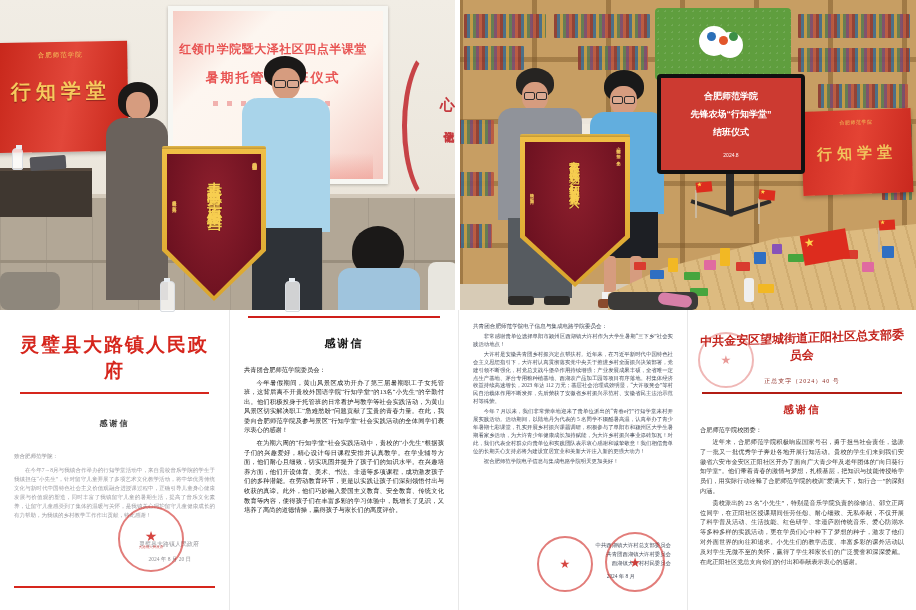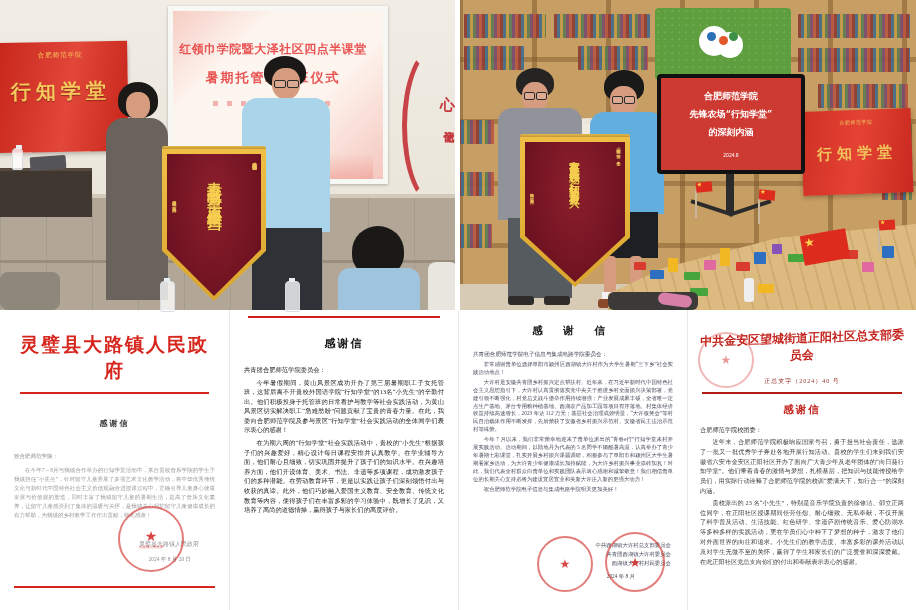--- a/index.html
+++ b/index.html
@@ -210,22 +210,22 @@
       <div class="abs cloud" style="left:44px;top:18px;width:30px;height:30px;"></div>
       <div class="abs cloud" style="left:62px;top:24px;width:26px;height:26px;"></div>
       <div class="abs dot" style="left:52px;top:24px;width:9px;height:9px;background:#2b6fb7;"></div>
       <div class="abs dot" style="left:64px;top:28px;width:9px;height:9px;background:#e2562b;"></div>
       <div class="abs dot" style="left:74px;top:24px;width:9px;height:9px;background:#3c8f46;"></div>
     </div>
 
     <div class="abs tv">
       <div class="tvscreen">
         <div class="abs c" style="left:0;top:12px;width:100%;font-size:9px;font-weight:bold;">合肥师范学院</div>
-        <div class="abs c" style="left:0;top:30px;width:100%;font-size:9px;font-weight:bold;font-family:Liberation Mono, monospace;">先锋农场“行知学堂”</div>
-        <div class="abs c" style="left:0;top:48px;width:100%;font-size:9px;font-weight:bold;">的深刻内涵</div>
+        <div class="abs c" style="left:0;top:30px;width:100%;font-size:9px;font-weight:bold;">先锋农场“行知学堂”</div>
+        <div class="abs c" style="left:0;top:48px;width:100%;font-size:9px;font-weight:bold;">结班仪式</div>
         <div class="abs c" style="left:0;top:74px;width:100%;font-size:5px;">2024.8</div>
       </div>
     </div>
     <div class="abs tvleg" style="left:268px;top:174px;width:8px;height:40px;"></div>
     <div class="abs tvleg" style="left:232px;top:206px;width:44px;height:4px;transform:rotate(18deg);"></div>
     <div class="abs tvleg" style="left:270px;top:206px;width:44px;height:4px;transform:rotate(-18deg);"></div>
 
     <div class="abs flagR">
       <div class="abs logo c">合肥师范学院</div>
       <div class="abs big c">行知学堂</div>
@@ -339,21 +339,20 @@
         <div class="l-rule2"></div>
         <div class="l-title-bk">感谢信</div>
         <div class="l-salut-bk">共青团合肥师范学院委员会：</div>
         <p class="l-body-bk">今年暑假期间，黄山风景区成功开办了第三届暑期职工子女托管班，这背后离不开贵校外国语学院“行知学堂”的13名“小先生”的辛勤付出。他们积极投身于托管班的日常看护与教学等社会实践活动，为黄山风景区切实解决职工“急难愁盼”问题贡献了宝贵的青春力量。在此，我委向合肥师范学院及参与景区“行知学堂”社会实践活动的全体同学们表示衷心的感谢！</p>
         <p class="l-body-bk">在为期六周的“行知学堂”社会实践活动中，贵校的“小先生”根据孩子们的兴趣爱好，精心设计每日课程安排并认真教学。在学业辅导方面，他们耐心且细致，切实巩固并提升了孩子们的知识水平。在兴趣培养方面，他们开设体育、美术、书法、非遗等多项课程，成功激发孩子们的多种潜能。在劳动教育环节，更是以实践让孩子们深刻领悟付出与收获的真谛。此外，他们巧妙融入爱国主义教育、安全教育、传统文化教育等内容，使得孩子们在丰富多彩的学习体验中，既增长了见识，又培养了高尚的道德情操，赢得孩子与家长们的高度评价。</p>
       </div>
     </div>
 
     <div class="letter">
       <div class="l-pad">
-        <div class="l-title3">感  谢  信</div>
         <div class="l-salut3">共青团合肥师范学院电子信息与集成电路学院委员会：</div>
         <p class="l-body3">非常感谢贵单位选择阜阳市颍州区西湖镇大许村作为大学生暑期“三下乡”社会实践活动地点！</p>
         <p class="l-body3">大许村是安徽共青团乡村振兴定点帮扶村。近年来，在习近平新时代中国特色社会主义思想指引下，大许村认真贯彻落实党中央关于推进乡村全面振兴决策部署，党建引领不断强化，村党总支战斗堡垒作用持续增强；产业发展成果丰硕，全省唯一定点生产基地、茅台专用粮种植基地、西湖农产品加工园等项目有序落地。村集体经济收益持续高速增长，2023 年达 112 万元；基层社会治理成效明显，“大许板凳会”等村民自治载体作用不断发挥，先后荣获了安徽省乡村振兴示范村、安徽省民主法治示范村等殊荣。</p>
         <p class="l-body3">今年 7 月以来，我们非常荣幸地迎来了贵单位派出的“青春e行”行知学堂来村开展实践活动。活动期间，以陆地丹为代表的 5 名同学不辍酷暑高温，认真举办了青少年暑期七彩课堂，扎实开展乡村振兴课题调研，积极参与了阜阳市和颍州区大学生暑期看家乡活动，为大许青少年健康成长加持赋能，为大许乡村振兴事业添砖加瓦！对此，我们代表全村群众向贵单位和实践团队表示衷心感谢和诚挚敬意！我们相信贵单位的长期关心支持必将为建设宜居宜业和美新大许注入新的更强大动力！</p>
         <p class="l-body3" style="text-indent:2em;">祝合肥师范学院电子信息与集成电路学院明天更加美好！</p>
       </div>
       <div class="l-signs3">
         <div>中共西湖镇大许村总支部委员会</div>
         <div>共青团西湖镇大许村委员会</div>
         <div>西湖镇大许村村民委员会</div>

